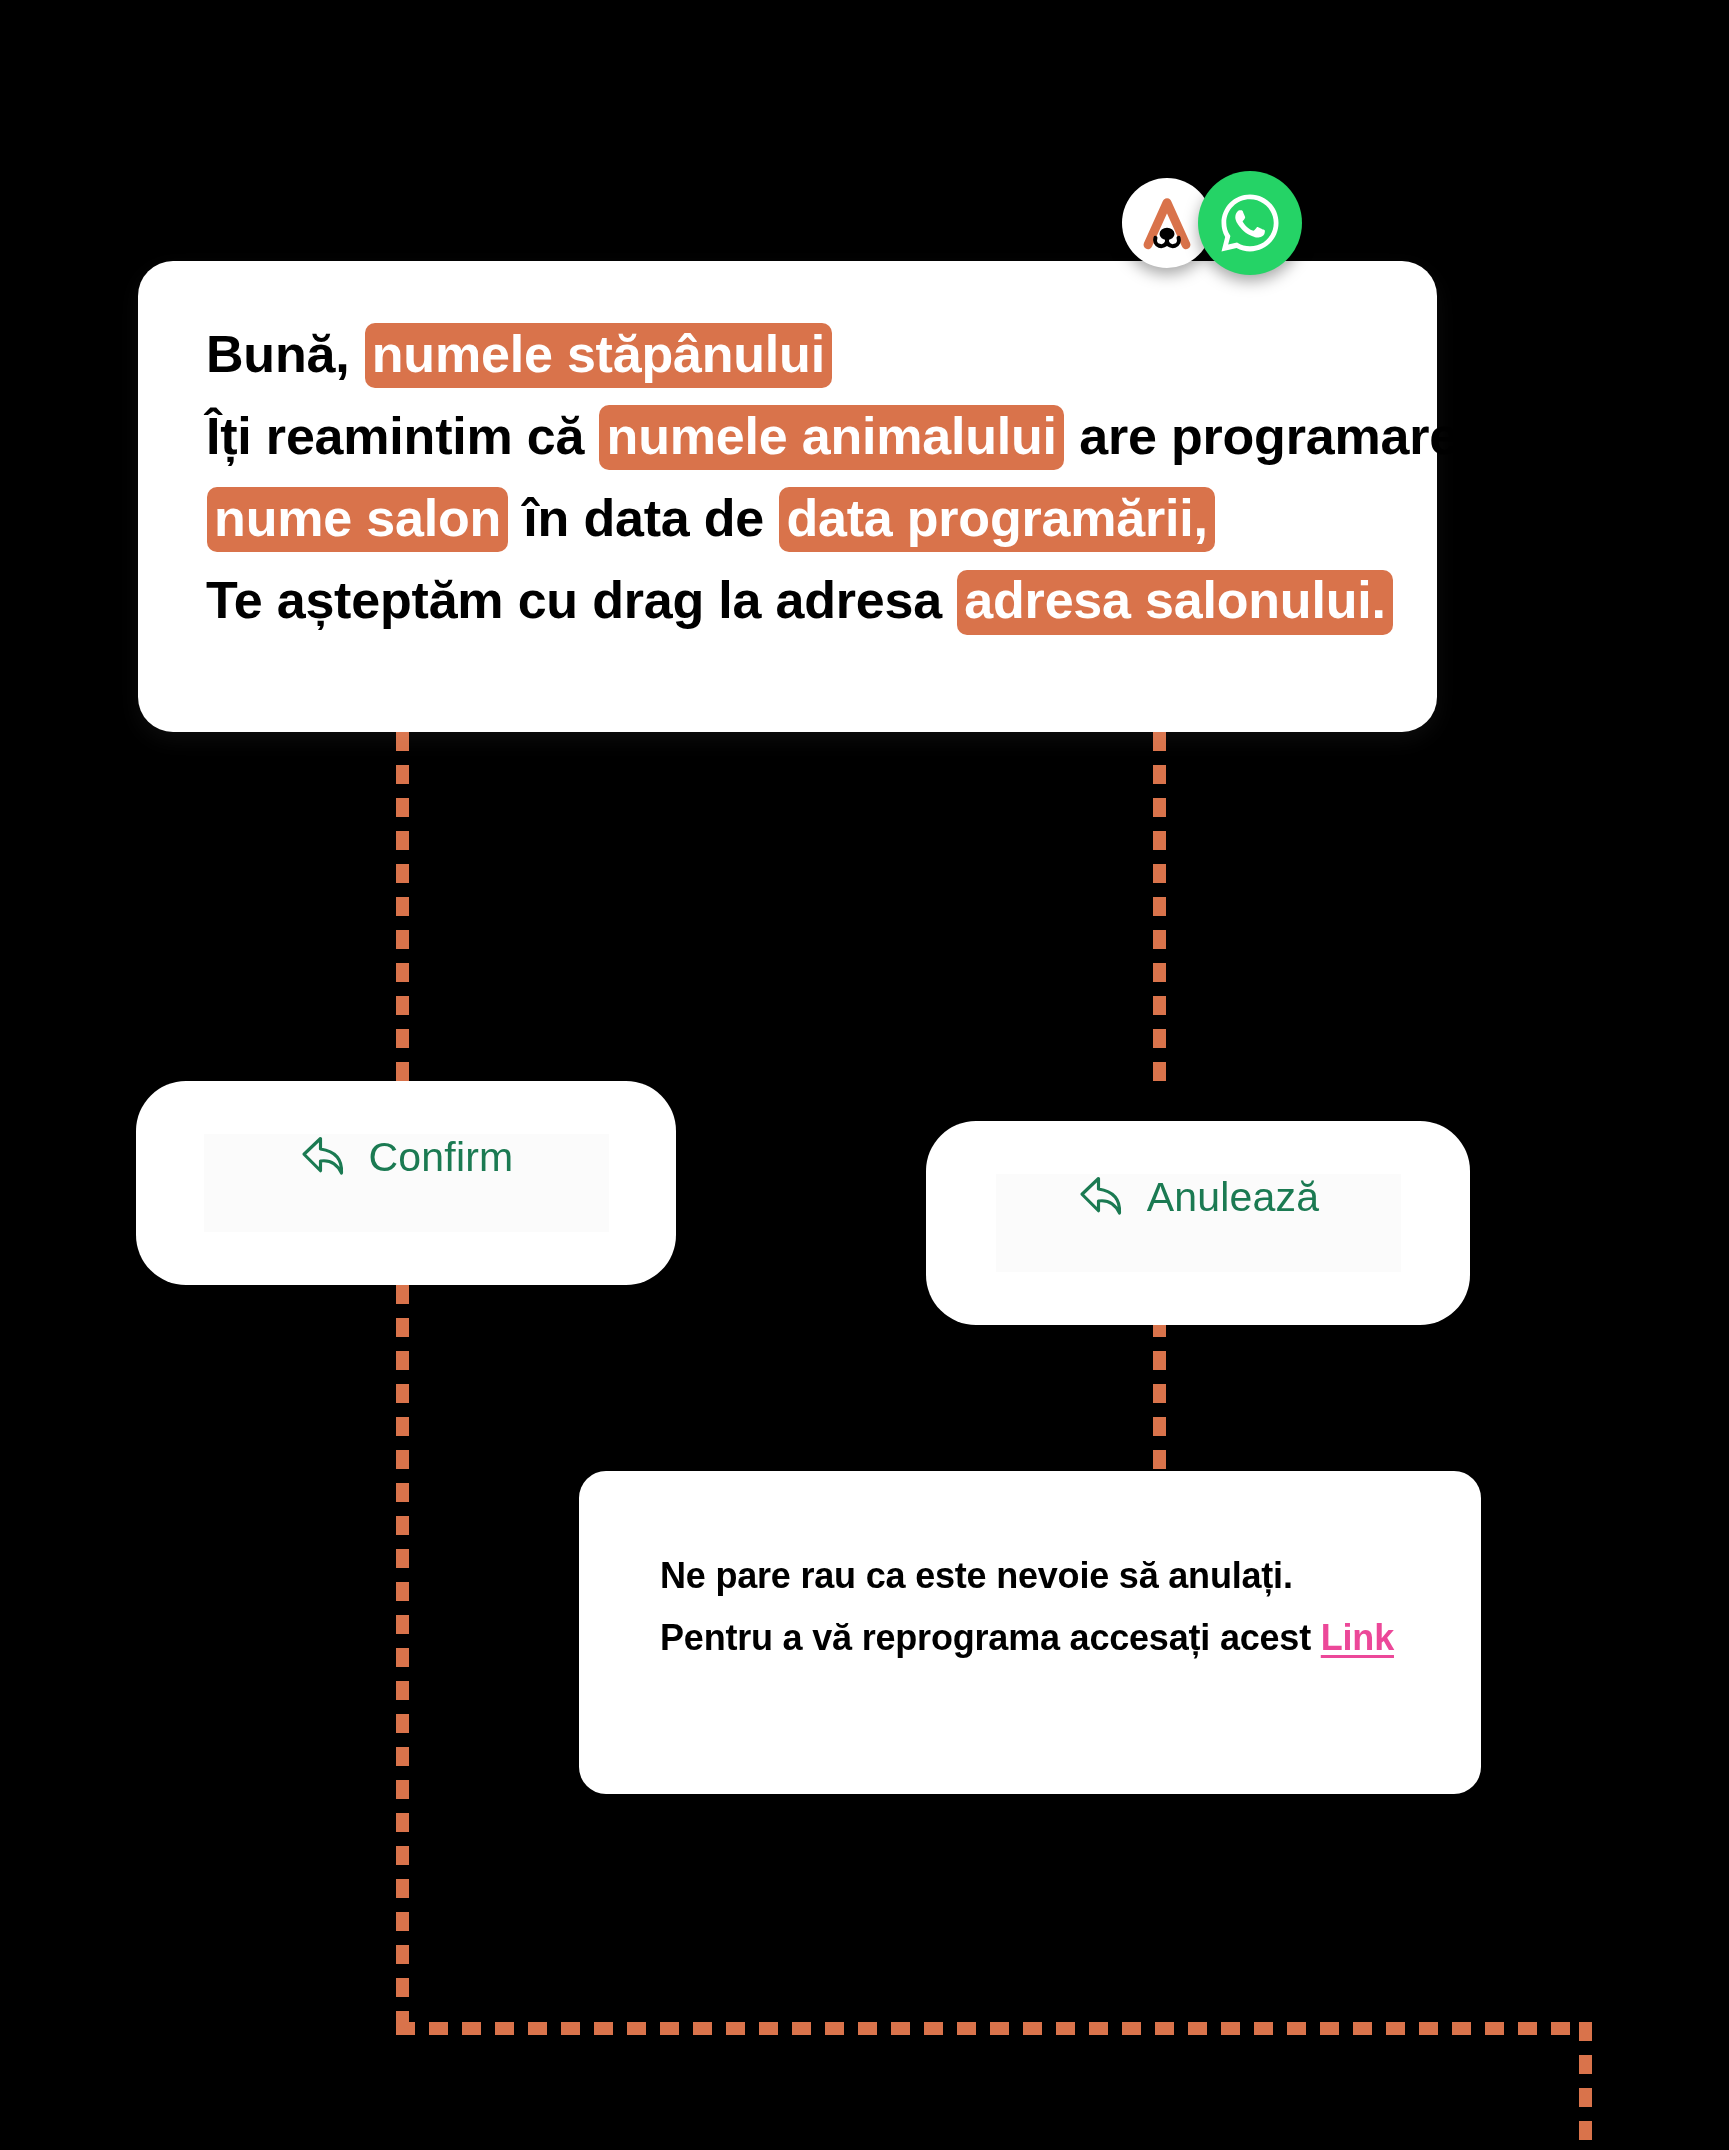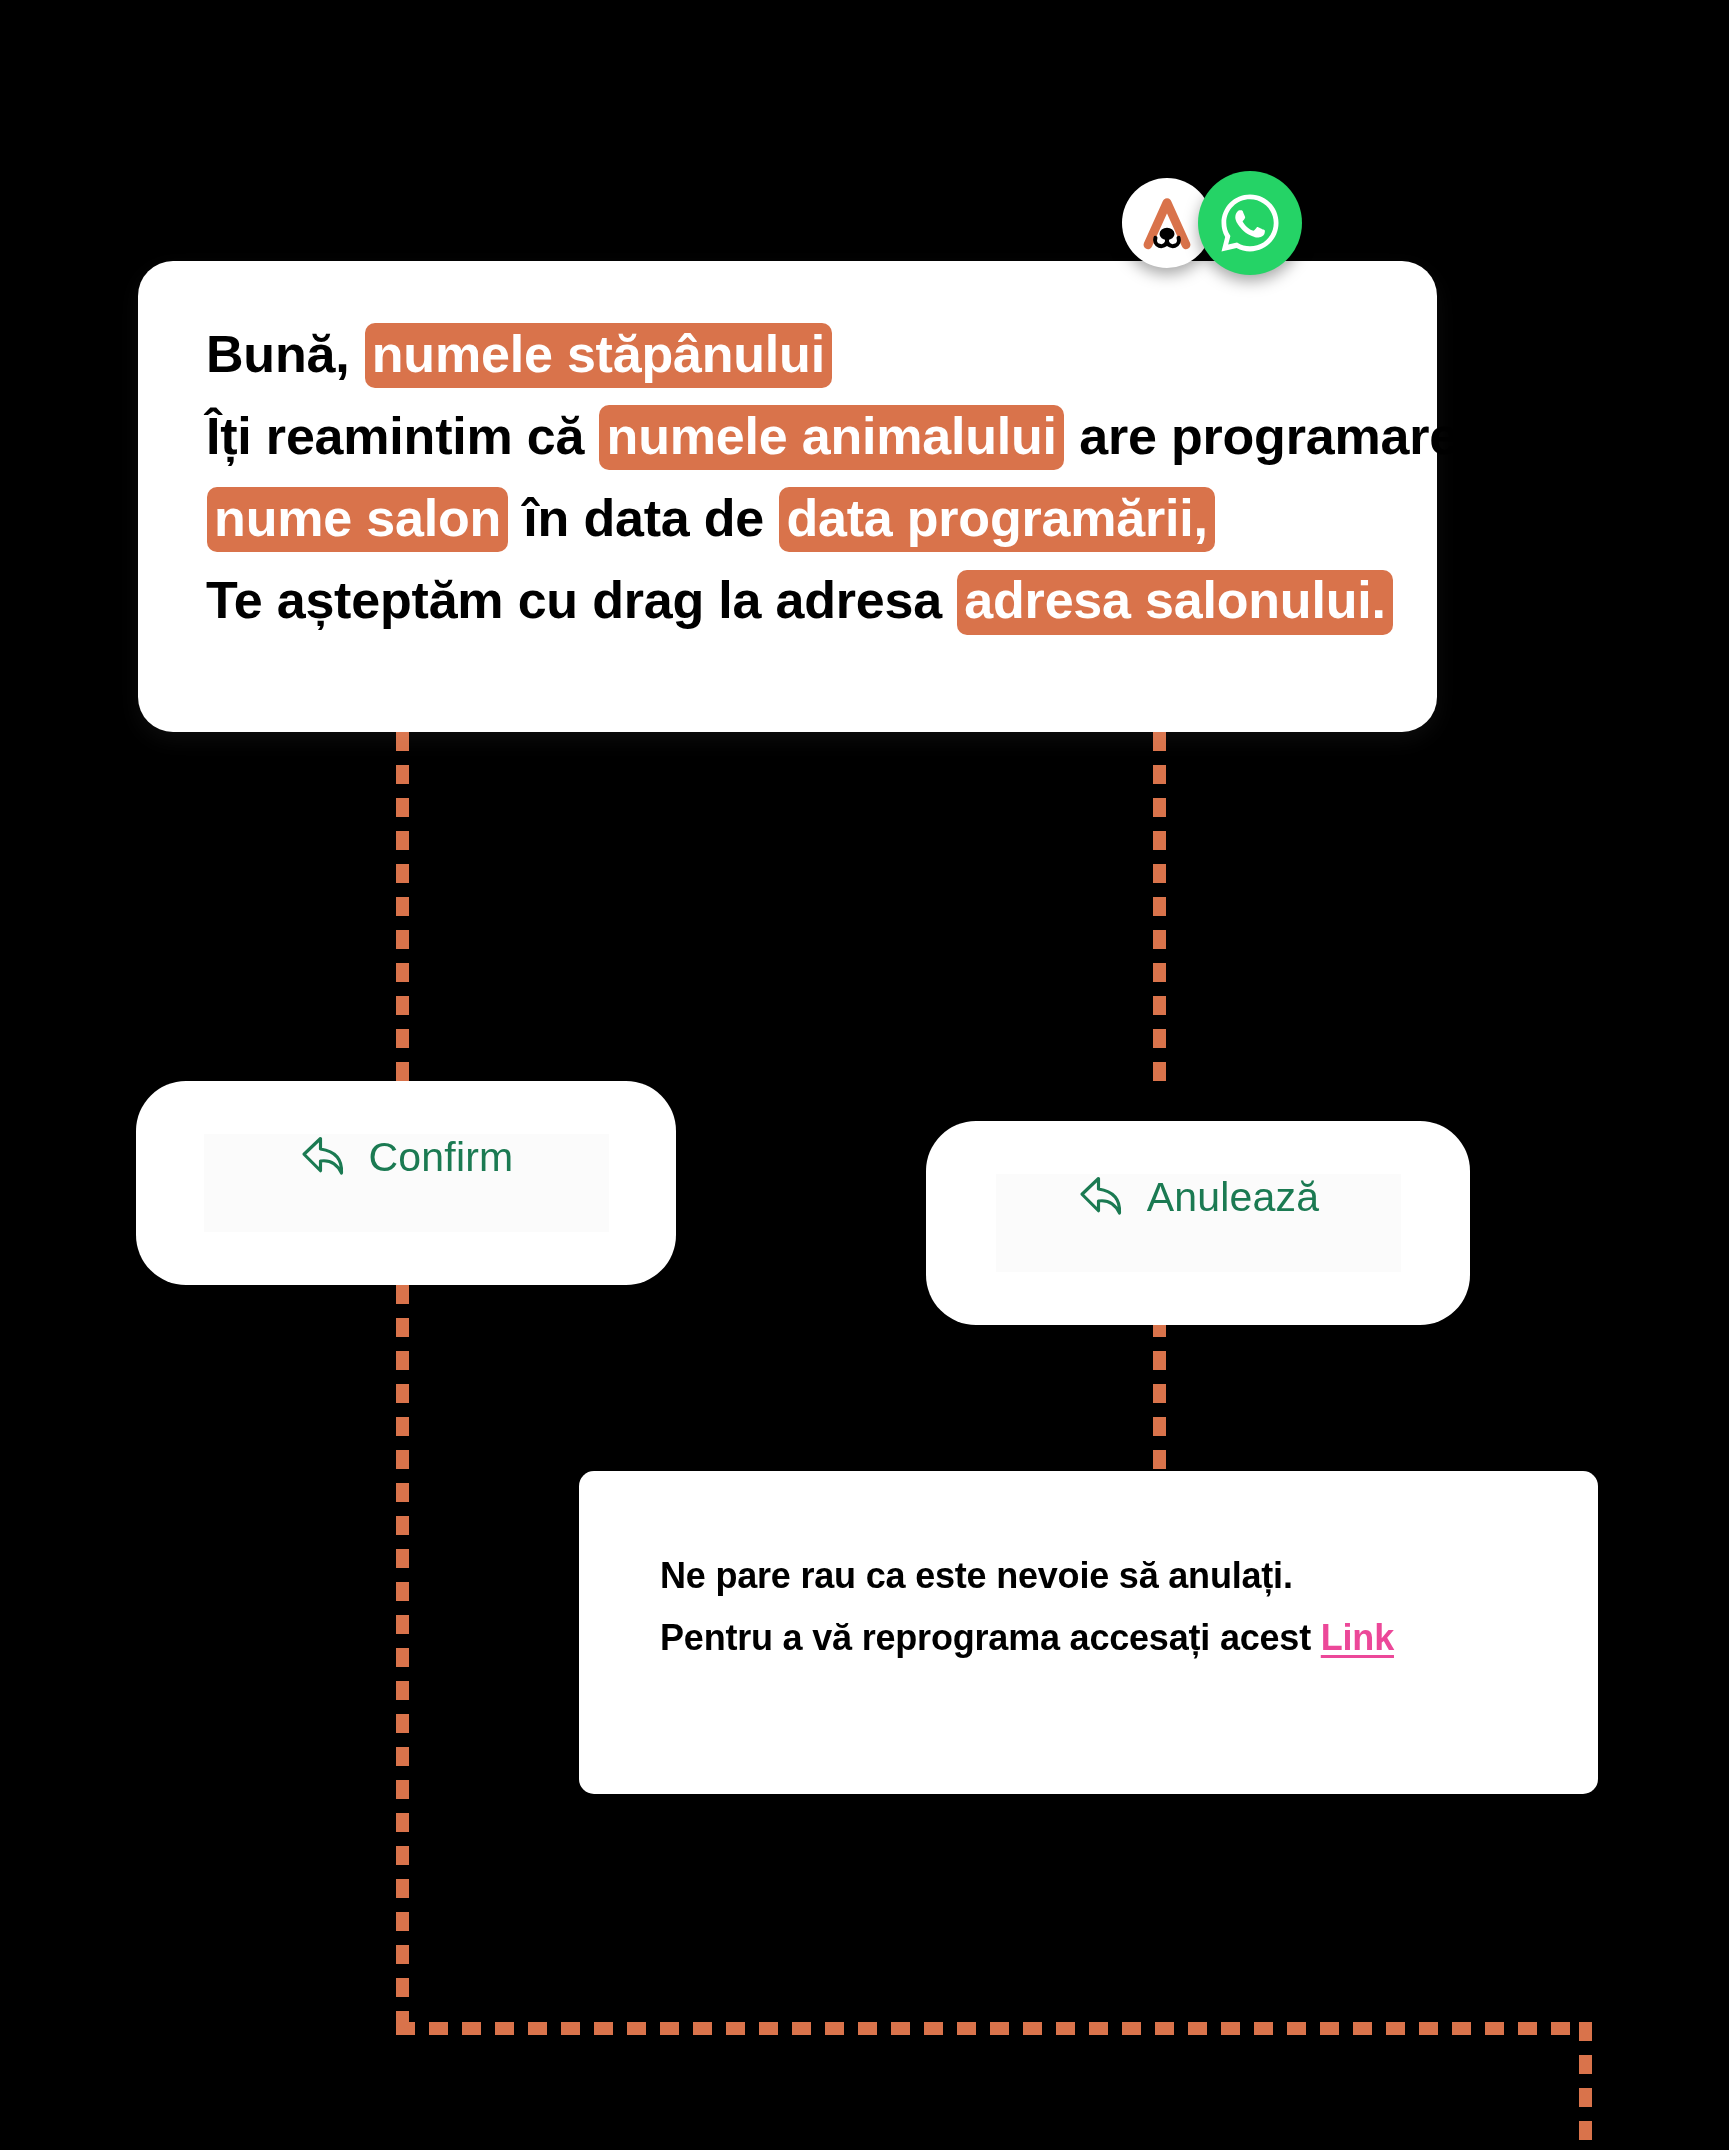--- a/index.html
+++ b/index.html
@@ -65,23 +65,23 @@
     left: 894px;
     top: 1121px;
     width: 544px;
     height: 204px;
     border-radius: 50px;
     margin-left: 32px;
   }
   #cancel-msg-card {
     left: 579px;
     top: 1471px;
-    width: 1019px;
+    width: 902px;
     height: 323px;
-    border-radius: 15px;
+    border-radius: 27px;
   }
 
   
   .msg-body {
     position: absolute;
     left: 68px;
     top: 52px;
     right: 41px;
     color: #000000;
     font-size: 52px;

